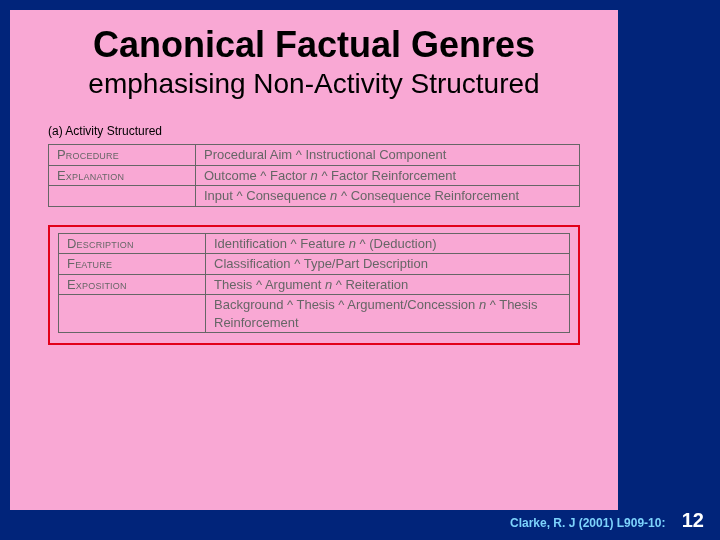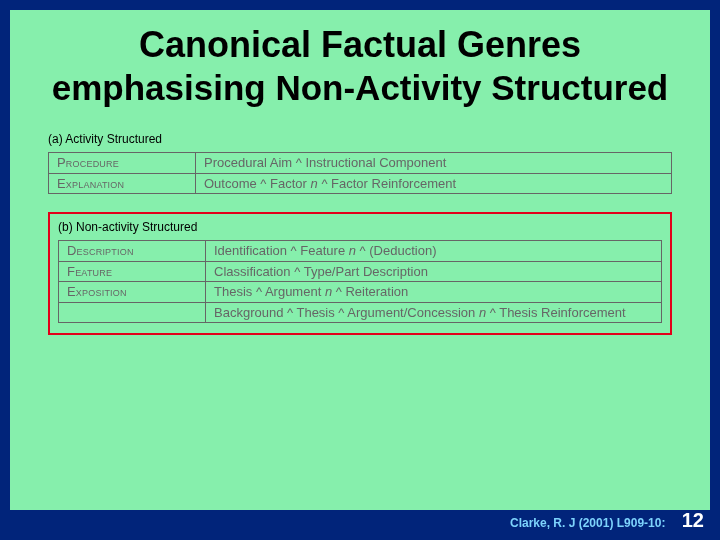--- a/index.html
+++ b/index.html
@@ -8,37 +8,37 @@
     height: 540px;
     background: #01247a;
     font-family: Arial, Helvetica, sans-serif;
     position: relative;
     overflow: hidden;
   }
   .slide {
     position: absolute;
     top: 10px;
     left: 10px;
-    width: 700px;
+    width: 608px;
     height: 500px;
-    background: #86efac;
+    background: #f9a8d4;
   }
   .title-block {
     text-align: center;
     padding: 14px 10px 6px 10px;
   }
   .title-main {
     font-size: 36px;
     font-weight: bold;
     color: #000;
     margin: 0;
   }
   .title-sub {
-    font-size: 35px;
-    font-weight: bold;
+    font-size: 28px;
+    font-weight: normal;
     color: #000;
     margin: 2px 0 0 0;
   }
   .section {
     margin: 18px 38px 0 38px;
   }
   .section-label {
     font-size: 12px;
     font-weight: normal;
     color: #000;
@@ -98,27 +98,30 @@
     <table class="tbl">
       <tbody>
       <tr>
         <td class="lab">Procedure</td>
         <td>Procedural Aim ^ Instructional Component</td>
       </tr>
       <tr>
         <td class="lab">Explanation</td>
         <td><span>Outcome ^ Factor </span><span class="em">n</span><span> ^ Factor Reinforcement</span></td>
       </tr>
+      <tr>
+        <td class="lab"></td>
+        <td><span>Input ^ Consequence </span><span class="em">n</span><span> ^ Consequence Reinforcement</span></td>
+      </tr>
     </tbody>
       </table>
   </div>
 
   <div class="section">
     <div class="frame-red">
-      <div class="section-label">(b) Non-activity Structured</div>
       <table class="tbl">
         <tbody>
             <tr>
           <td class="lab">Description</td>
           <td><span>Identification ^ Feature </span><span class="em">n</span><span> ^ (Deduction)</span></td>
         </tr>
         <tr>
           <td class="lab">Feature</td>
           <td>Classification ^ Type/Part Description</td>
         </tr>

